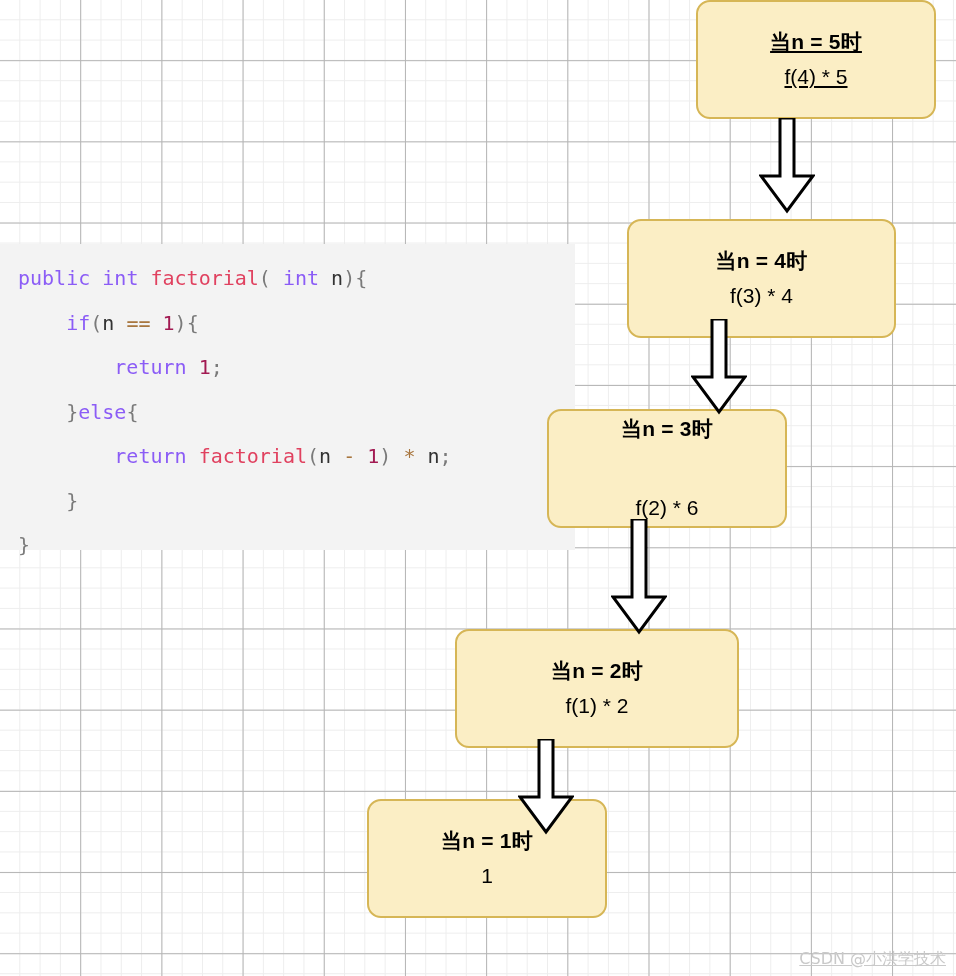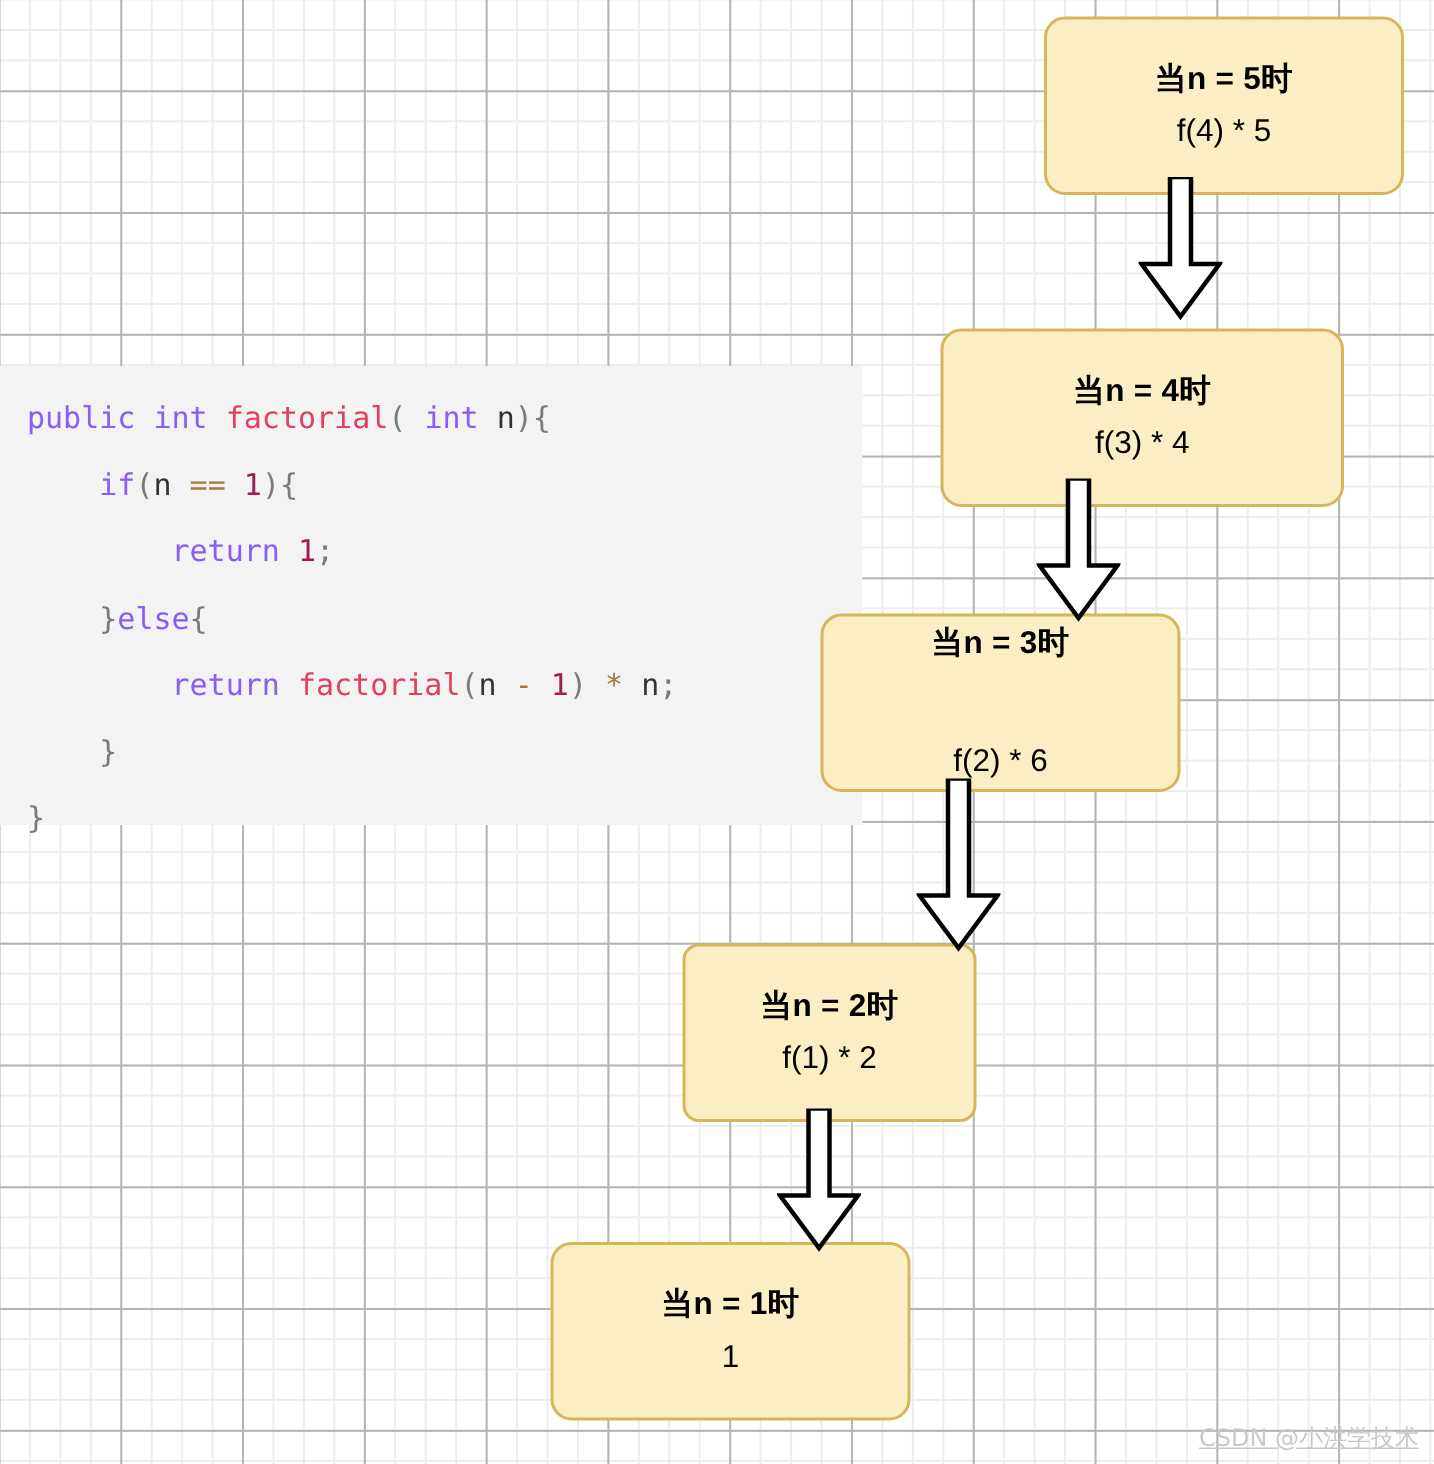--- a/index.html
+++ b/index.html
@@ -111,41 +111,41 @@
   <div class="code-panel">
     <pre><span class="kw">public</span> <span class="kw">int</span> <span class="fn">factorial</span><span class="pun">(</span><span class="kw"> int</span> <span class="var">n</span><span class="pun">){</span>
     <span class="kw">if</span><span class="pun">(</span><span class="var">n</span> <span class="op">==</span> <span class="num">1</span><span class="pun">){</span>
         <span class="kw">return</span> <span class="num">1</span><span class="pun">;</span>
     <span class="pun">}</span><span class="kw">else</span><span class="pun">{</span>
         <span class="kw">return</span> <span class="fn">factorial</span><span class="pun">(</span><span class="var">n</span> <span class="op">-</span> <span class="num">1</span><span class="pun">)</span> <span class="op">*</span> <span class="var">n</span><span class="pun">;</span>
     <span class="pun">}</span>
 <span class="pun">}</span></pre>
   </div>
 
-  <div class="node" style="left:696px; top:11px; width:240px; height:119px;">
+  <div class="node" style="left:696px; top:0; width:240px; height:119px;text-decoration:underline;">
     <div class="ttl">当n = 5时</div>
     <div class="sub">f(4) * 5</div>
   </div>
 
   <div class="node" style="left:627px; top:219px; width:269px; height:119px;">
     <div class="ttl">当n = 4时</div>
     <div class="sub">f(3) * 4</div>
   </div>
 
   <div class="node" style="left:547px; top:409px; width:240px; height:119px;gap:43px;">
     <div class="ttl">当n = 3时</div>
     <div class="sub">f(2) * 6</div>
   </div>
 
-  <div class="node" style="left:455px; top:629px; width:196px; height:119px;border-radius:11px;">
+  <div class="node" style="left:455px; top:629px; width:284px; height:119px;">
     <div class="ttl">当n = 2时</div>
     <div class="sub">f(1) * 2</div>
   </div>
 
-  <div class="node" style="left:367px; top:828px; width:240px; height:119px;">
+  <div class="node" style="left:367px; top:799px; width:240px; height:119px;">
     <div class="ttl">当n = 1时</div>
     <div class="sub">1</div>
   </div>
 
   <div class="arrow" style="left:759px; top:118px; width:56px; height:96px;">
     <svg width="56" height="96" viewBox="0 0 56 96">
       <path d="M21 0 L35 0 L35 58 L54 58 L28 93 L2 58 L21 58 Z" fill="#ffffff" stroke="#000000" stroke-width="3" stroke-linejoin="miter"></path>
     </svg>
   </div>
 

